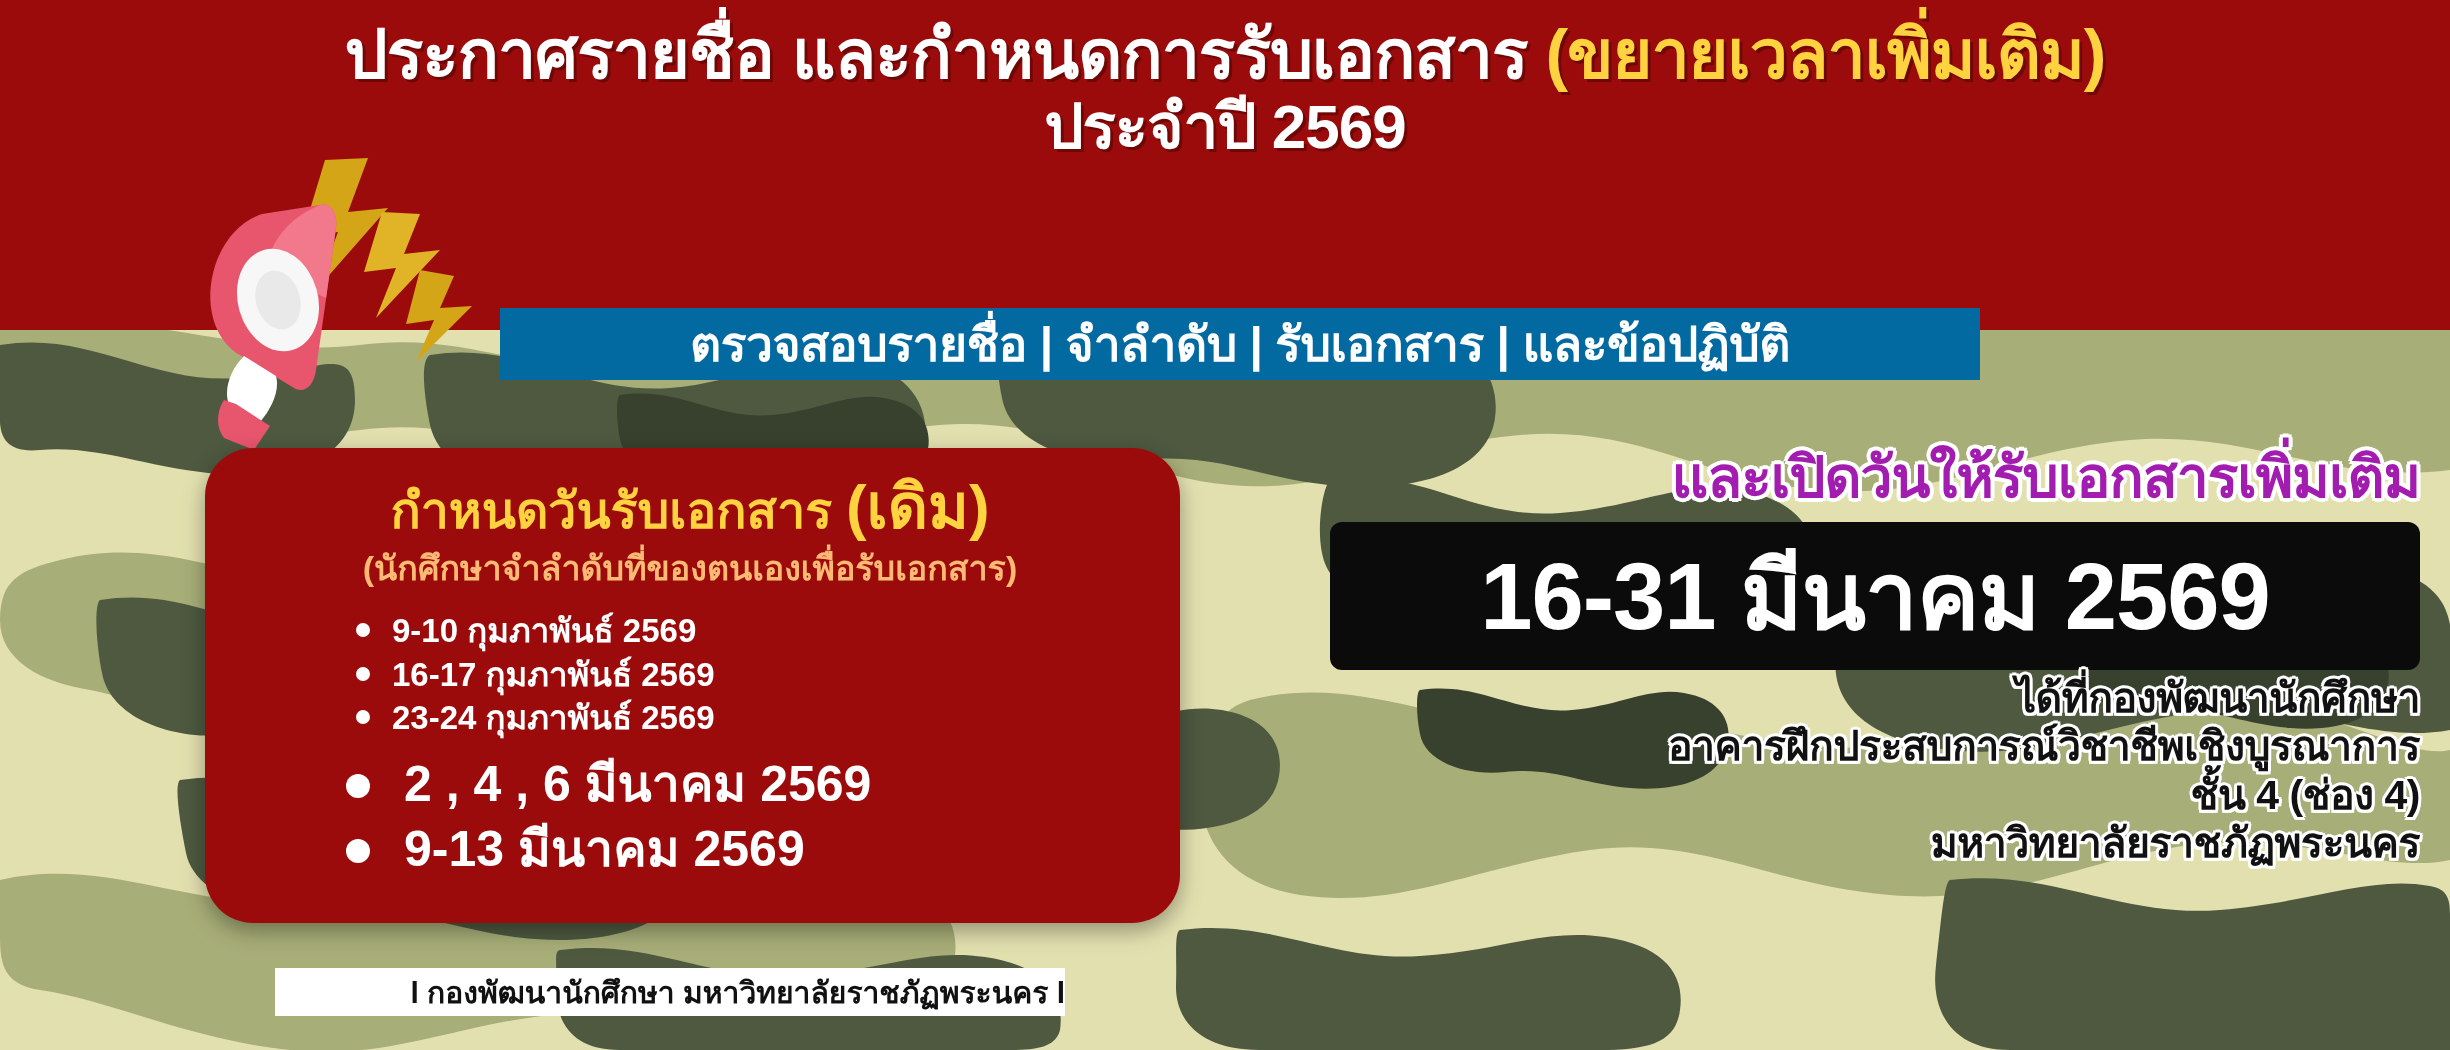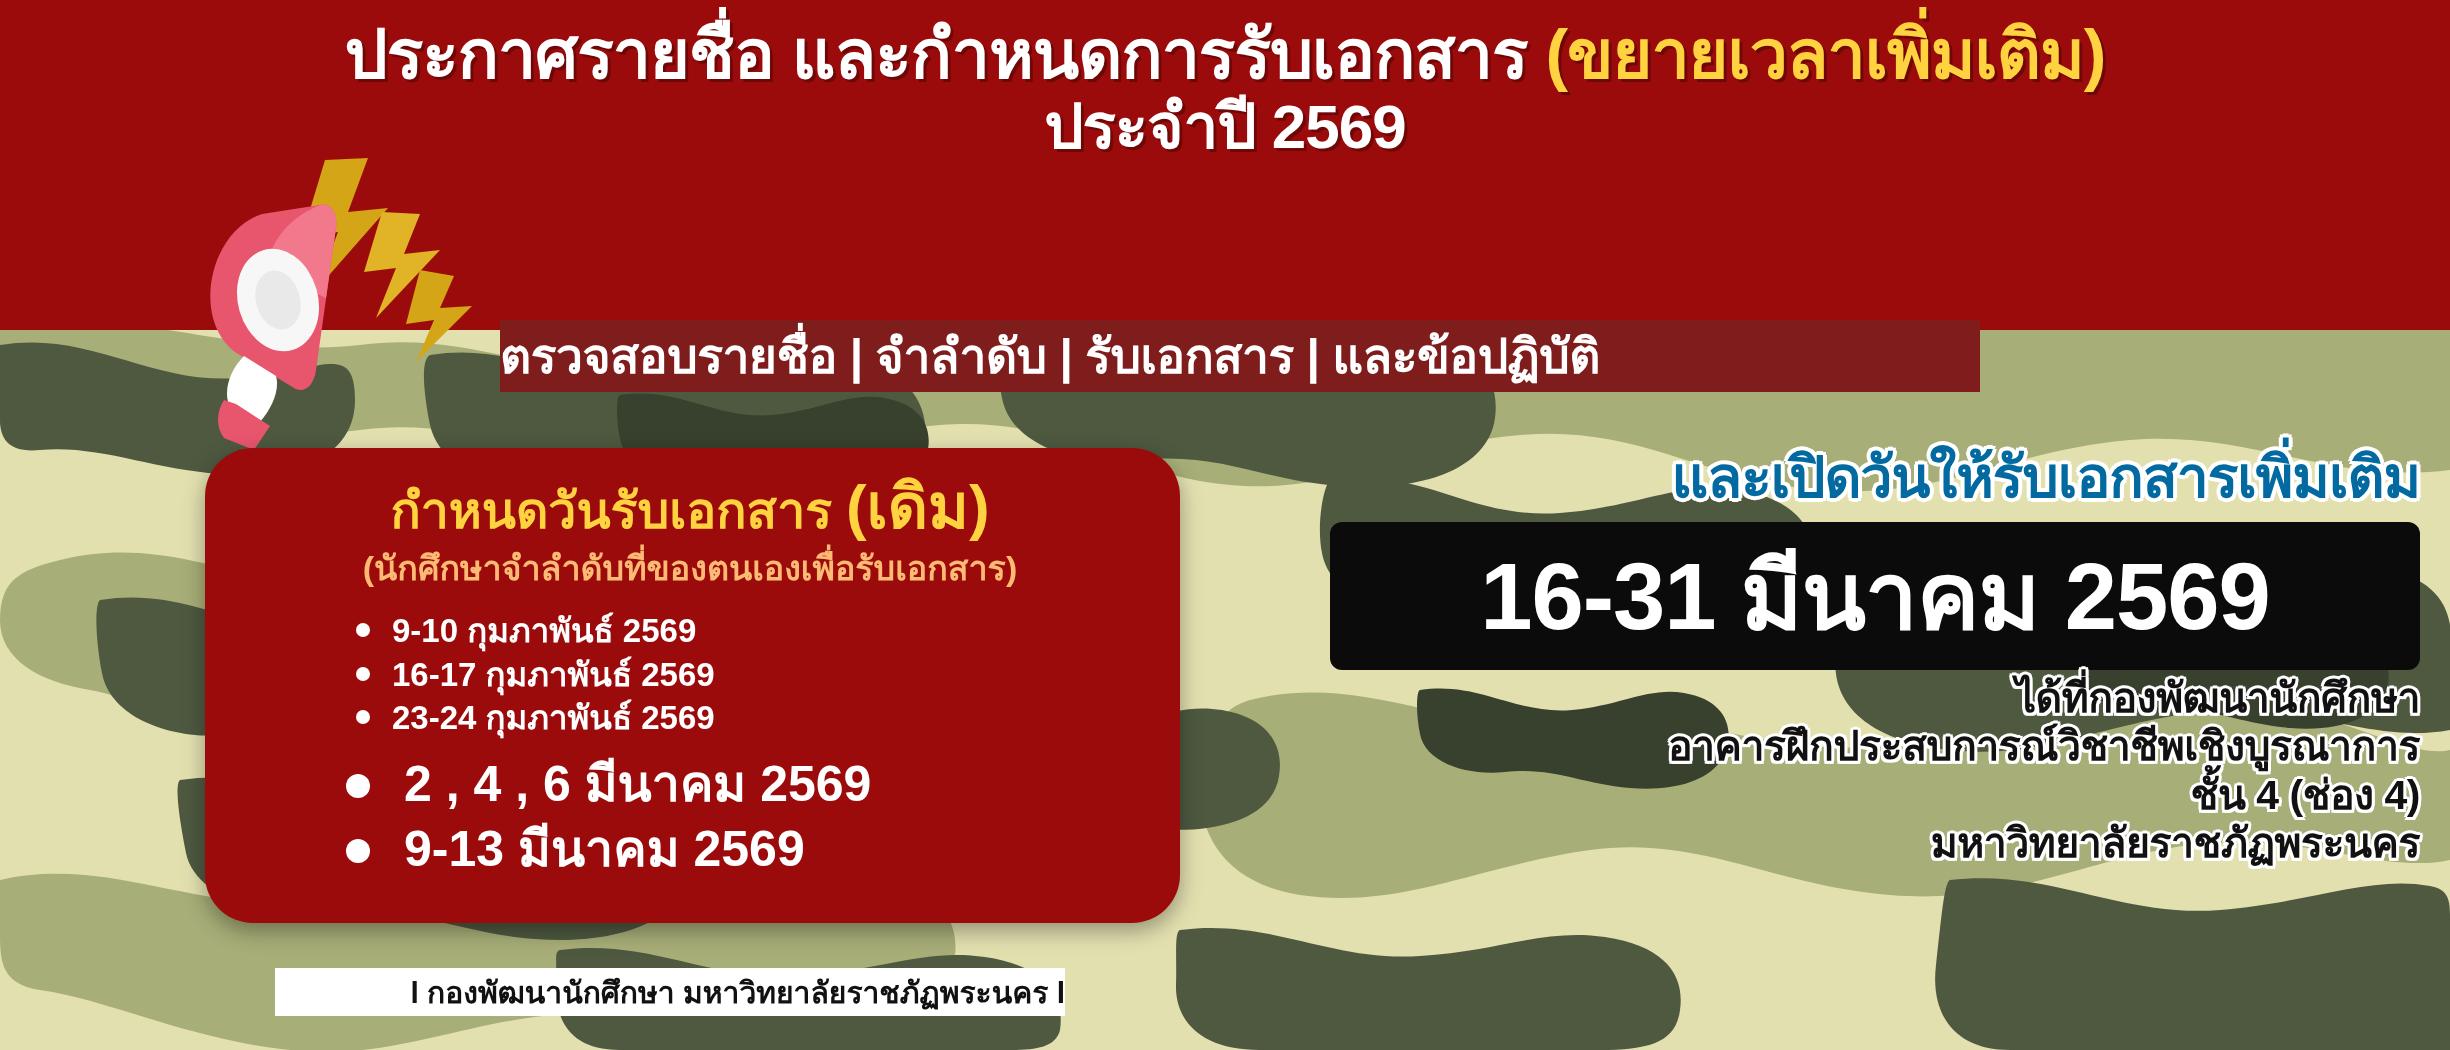--- a/index.html
+++ b/index.html
@@ -33,23 +33,23 @@
   #title-line-2 { font-size:64px; margin-top:4px; }
   #title-line-3 { font-size:62px; margin-top:4px; }
   .hl-yellow { color:#ffd23f;text-align:right; }
 
   
   #megaphone { position:absolute; left:120px; top:150px; width:430px; height:300px; z-index:5; }
   #megaphone svg { width:100%; height:100%; overflow:visible; }
 
   
   #subtitle-bar {
-    position:absolute; left:500px; top:320px; width:1480px; height:72px;
-    background:#7f1d1d; z-index:6;
-    display:flex; align-items:center; 
+    position:absolute; left:500px; top:308px; width:1480px; height:72px;
+    background:#0369a1; z-index:6;
+    display:flex; align-items:center; justify-content:center;
   }
   #subtitle-text {
     color:#ffffff; font-size:48px; font-weight:bold; letter-spacing:-.5px;
     white-space:nowrap;
   }
 
   
   #left-card {
     position:absolute; left:205px; top:448px; width:975px; height:475px;
     background:#9c0b0b; border-radius:48px; z-index:6;
@@ -84,21 +84,21 @@
     content:""; position:absolute; left:6px; top:22px;
     width:24px; height:24px; border-radius:50%; background:#fff;
   }
 
   
   #right-col {
     position:absolute; left:1300px; top:448px; width:1120px; z-index:6;
     text-align:right;
   }
   #right-headline {
-    font-size:57px; font-weight:bold; color:#0369a1; letter-spacing:-1px;
+    font-size:57px; font-weight:bold; color:#a21caf; letter-spacing:-1px;
     white-space:nowrap; line-height:1.05;
     text-shadow:
       -3px -3px 0 #fff,  3px -3px 0 #fff,
       -3px  3px 0 #fff,  3px  3px 0 #fff,
       -4px  0   0 #fff,  4px  0   0 #fff,
        0   -4px 0 #fff,  0    4px 0 #fff;
   }
   #date-banner {
     margin-top:14px; background:#0b0b0b; height:148px; width:1090px;
     margin-left:auto; display:flex; align-items:center; justify-content:center;border-radius:12px;

